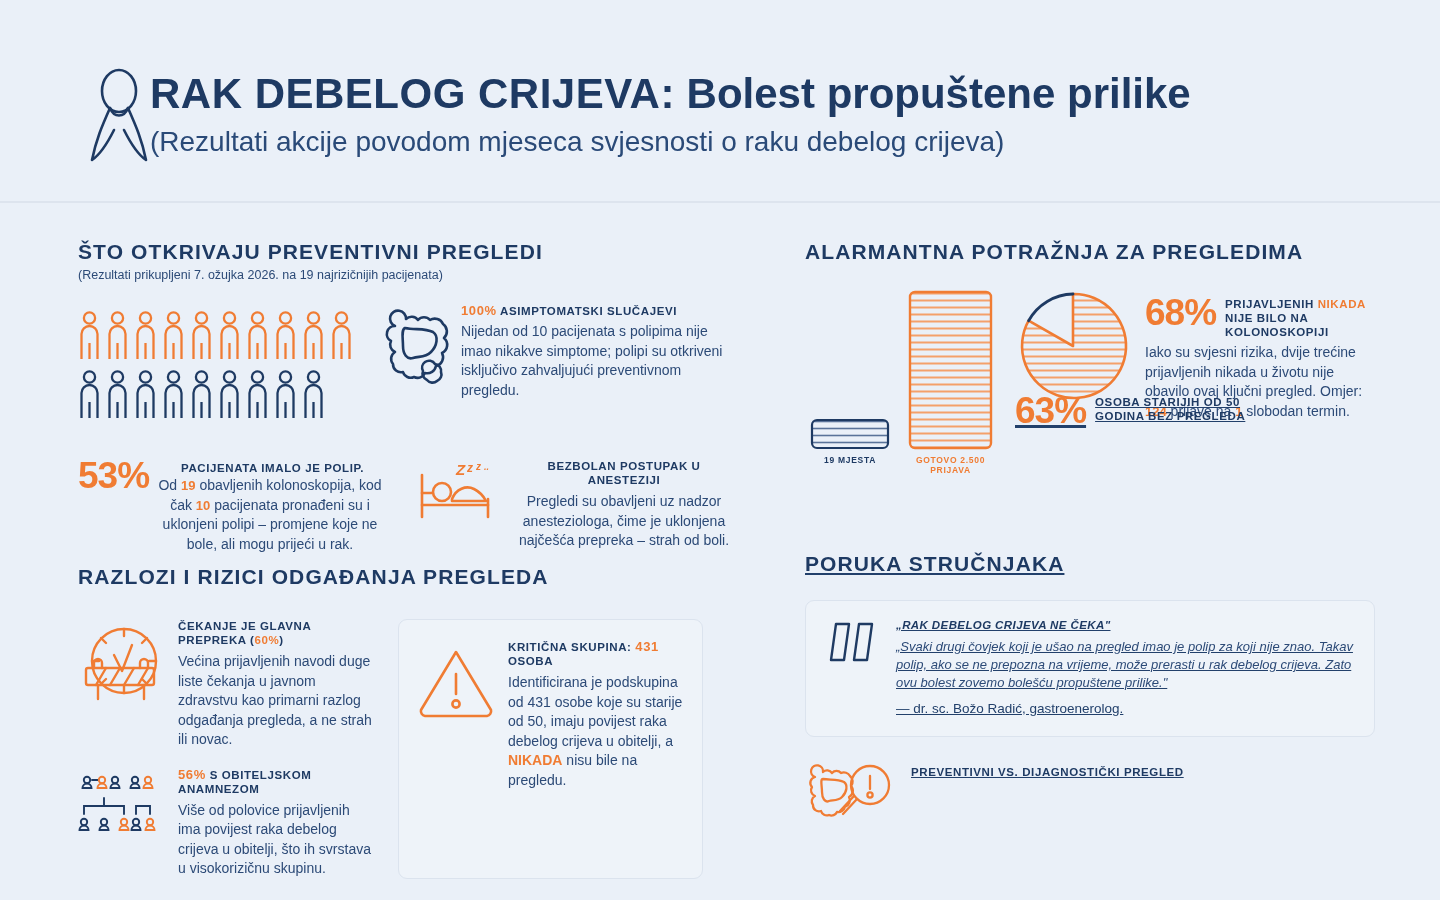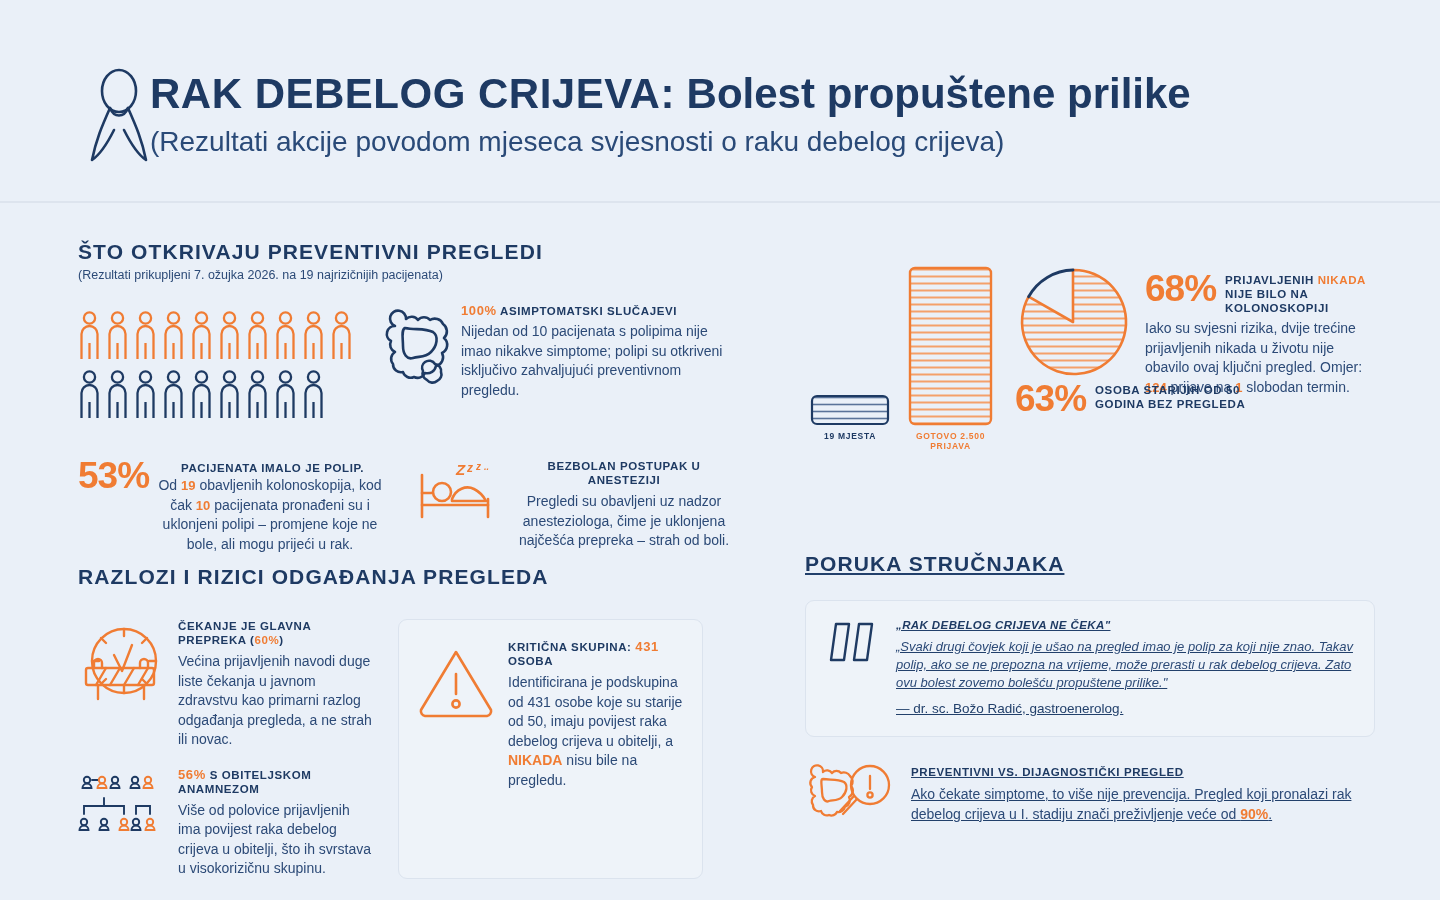--- a/index.html
+++ b/index.html
@@ -314,20 +314,21 @@
         </div>
         <div style="flex:1;">
           <div class="stat-label" style="margin-bottom:5px;">BEZBOLAN POSTUPAK U ANESTEZIJI</div>
           <div class="body-txt">Pregledi su obavljeni uz nadzor anesteziologa, čime je uklonjena najčešća prepreka – strah od boli.</div>
         </div>
       </div>
     </div>
   </div>
 
   <div class="col-right">
+    <h2 class="section">ALARMANTNA POTRAŽNJA ZA PREGLEDIMA</h2>
 
     <div class="chart-area" style="margin-top:26px;">
 
       <div style="position:absolute;left:103px;top:0px;">
         <svg width="85" height="160" viewBox="0 0 85 160">
           <defs>
             <pattern id="hl-orange" width="6" height="7" patternUnits="userSpaceOnUse">
               <line x1="0" y1="3.5" x2="6" y2="3.5" stroke="#f4a06a" stroke-width="2"></line>
             </pattern>
           </defs>
@@ -368,21 +369,21 @@
           <div class="stat-label" style="padding-top:1px;">
             <div><span>PRIJAVLJENIH </span><span class="orange">NIKADA</span></div>
             <div>NIJE BILO NA KOLONOSKOPIJI</div>
           </div>
         </div>
         <div class="body-txt" style="margin-top:4px;">
           <span>Iako su svjesni rizika, dvije trećine prijavljenih nikada u životu nije obavilo ovaj ključni pregled. Omjer: </span><span class="num-o">124</span><span> prijave na </span><span class="num-o">1</span><span> slobodan termin.</span>
         </div>
       </div>
 
-      <div style="position:absolute;left:210px;top:116px;width:365px;">
+      <div style="position:absolute;left:210px;top:104px;width:365px;text-decoration:underline;">
         <div style="display:flex;align-items:flex-start;gap:9px;">
           <div class="big-pct" style="flex:none;">63%</div>
           <div class="stat-label" style="padding-top:1px;">
             <div>OSOBA STARIJIH OD 50</div>
             <div>GODINA BEZ PREGLEDA</div>
           </div>
         </div>
       </div>
     </div>
   </div>
@@ -513,20 +514,17 @@
             <circle cx="65" cy="26" r="19"></circle>
             <path d="M65 17 V30"></path>
             <circle cx="65" cy="36" r="2.6"></circle>
             <path d="M52 40 L38 55"></path>
             <path d="M49 37 L35 52"></path>
           </g>
         </svg>
       </div>
       <div style="flex:1;padding-top:6px;">
         <div class="stat-label" style="margin-bottom:6px;">PREVENTIVNI VS. DIJAGNOSTIČKI PREGLED</div>
-        <div class="body-txt">
-          <span>Ako čekate simptome, to više nije prevencija. Pregled koji pronalazi rak debelog crijeva u I. stadiju znači preživljenje veće od </span><span class="orange-b">90%</span><span>.</span>
-        </div>
       </div>
     </div>
   </div>
 
 </div>
 
 </body></html>

